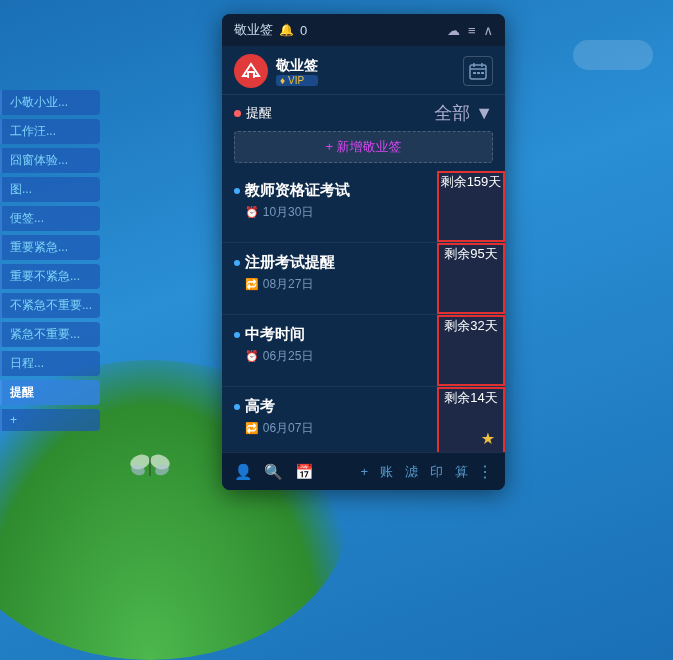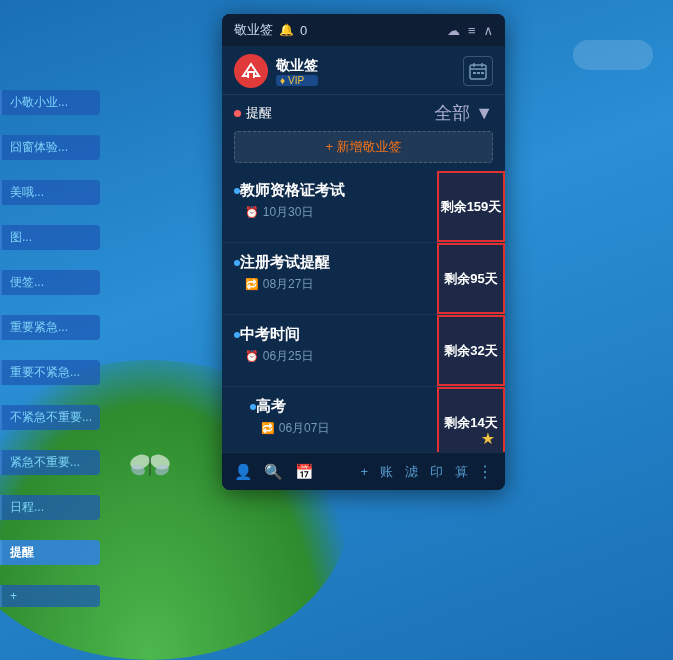--- a/index.html
+++ b/index.html
@@ -40,21 +40,21 @@
       opacity: 0.85;
     }
 
     
     .sidebar {
       position: absolute;
       left: 0;
       top: 90px;
       display: flex;
       flex-direction: column;
-      gap: 20px;
+      gap: 4px;
     }
 
     .sidebar-item {
       background: rgba(30, 90, 180, 0.75);
       color: #7dd3f7;
       font-size: 12px;
       padding: 4px 8px;
       border-radius: 0 4px 4px 0;
       white-space: nowrap;
       cursor: pointer;
@@ -211,21 +211,21 @@
 
     
     .add-btn {
       margin: 0 12px 8px;
       background: rgba(255,255,255,0.07);
       border: 1px dashed rgba(255,255,255,0.2);
       border-radius: 4px;
       padding: 6px 4px;
       text-align: center;
       font-size: 13px;
-      color: #f97316;
+      color: #d946ef;
       cursor: pointer;
       flex-shrink: 0;
     }
 
     
     .items-scroll {
       flex: 1;
       overflow-y: auto;
       overflow-x: hidden;
     }
@@ -244,20 +244,21 @@
     }
 
     .item-main {
       flex: 1;
       padding: 10px 12px;
     }
 
     .item-title-row {
       display: flex;
       align-items: center;
+      gap: 5px;
       margin-bottom: 4px;
     }
 
     .item-bullet {
       width: 6px;
       height: 6px;
       background: #4af;
       border-radius: 50%;
       flex-shrink: 0;
     }
@@ -279,24 +280,23 @@
 
     .item-date-icon {
       font-size: 11px;
     }
 
     
     .days-badge {
       width: 68px;
       min-width: 68px;
       display: flex;
-      align-items: center;
       justify-content: center;
       font-size: 13px;
-      font-weight: bold;
+      font-weight: normal;
       color: #fff;
       border: 2px solid #e03030;
       background: rgba(220, 40, 40, 0.08);
       cursor: default;
       flex-shrink: 0;
     }
 
     .star-icon {
       color: #f0c040;
       font-size: 16px;
@@ -373,24 +373,24 @@
   <line x1="20" y1="8" x2="20" y2="26" stroke="#333" stroke-width="1"></line>
 </svg>
 
 <div class="cloud-shape"></div>
 
 <div class="sidebar">
   <div class="sidebar-item">
     <span>小敬小业...</span>
   </div>
   <div class="sidebar-item">
+    <span>工作汪...</span>
+  </div>
+  <div class="sidebar-item">
     <span>囧窗体验...</span>
-  </div>
-  <div class="sidebar-item">
-    <span>美哦...</span>
   </div>
   <div class="sidebar-item">
     <span>图...</span>
   </div>
   <div class="sidebar-item">
     <span>便签...</span>
   </div>
   <div class="sidebar-item">
     <span>重要紧急...</span>
   </div>
@@ -515,21 +515,21 @@
         <div class="item-date-row">
           <span class="item-date-icon">⏰</span>
           <span>06月25日</span>
         </div>
       </div>
       <div class="days-badge">
         <span>剩余32天</span>
       </div>
     </div>
 
-    <div class="reminder-item" style="position:relative;padding-left:16px;">
+    <div class="reminder-item" style="position:relative;">
       <div class="item-main">
         <div class="item-title-row">
           <div class="item-bullet"></div>
           <span class="item-title">高考</span>
         </div>
         <div class="item-date-row">
           <span class="item-date-icon">🔁</span>
           <span>06月07日</span>
         </div>
       </div>

